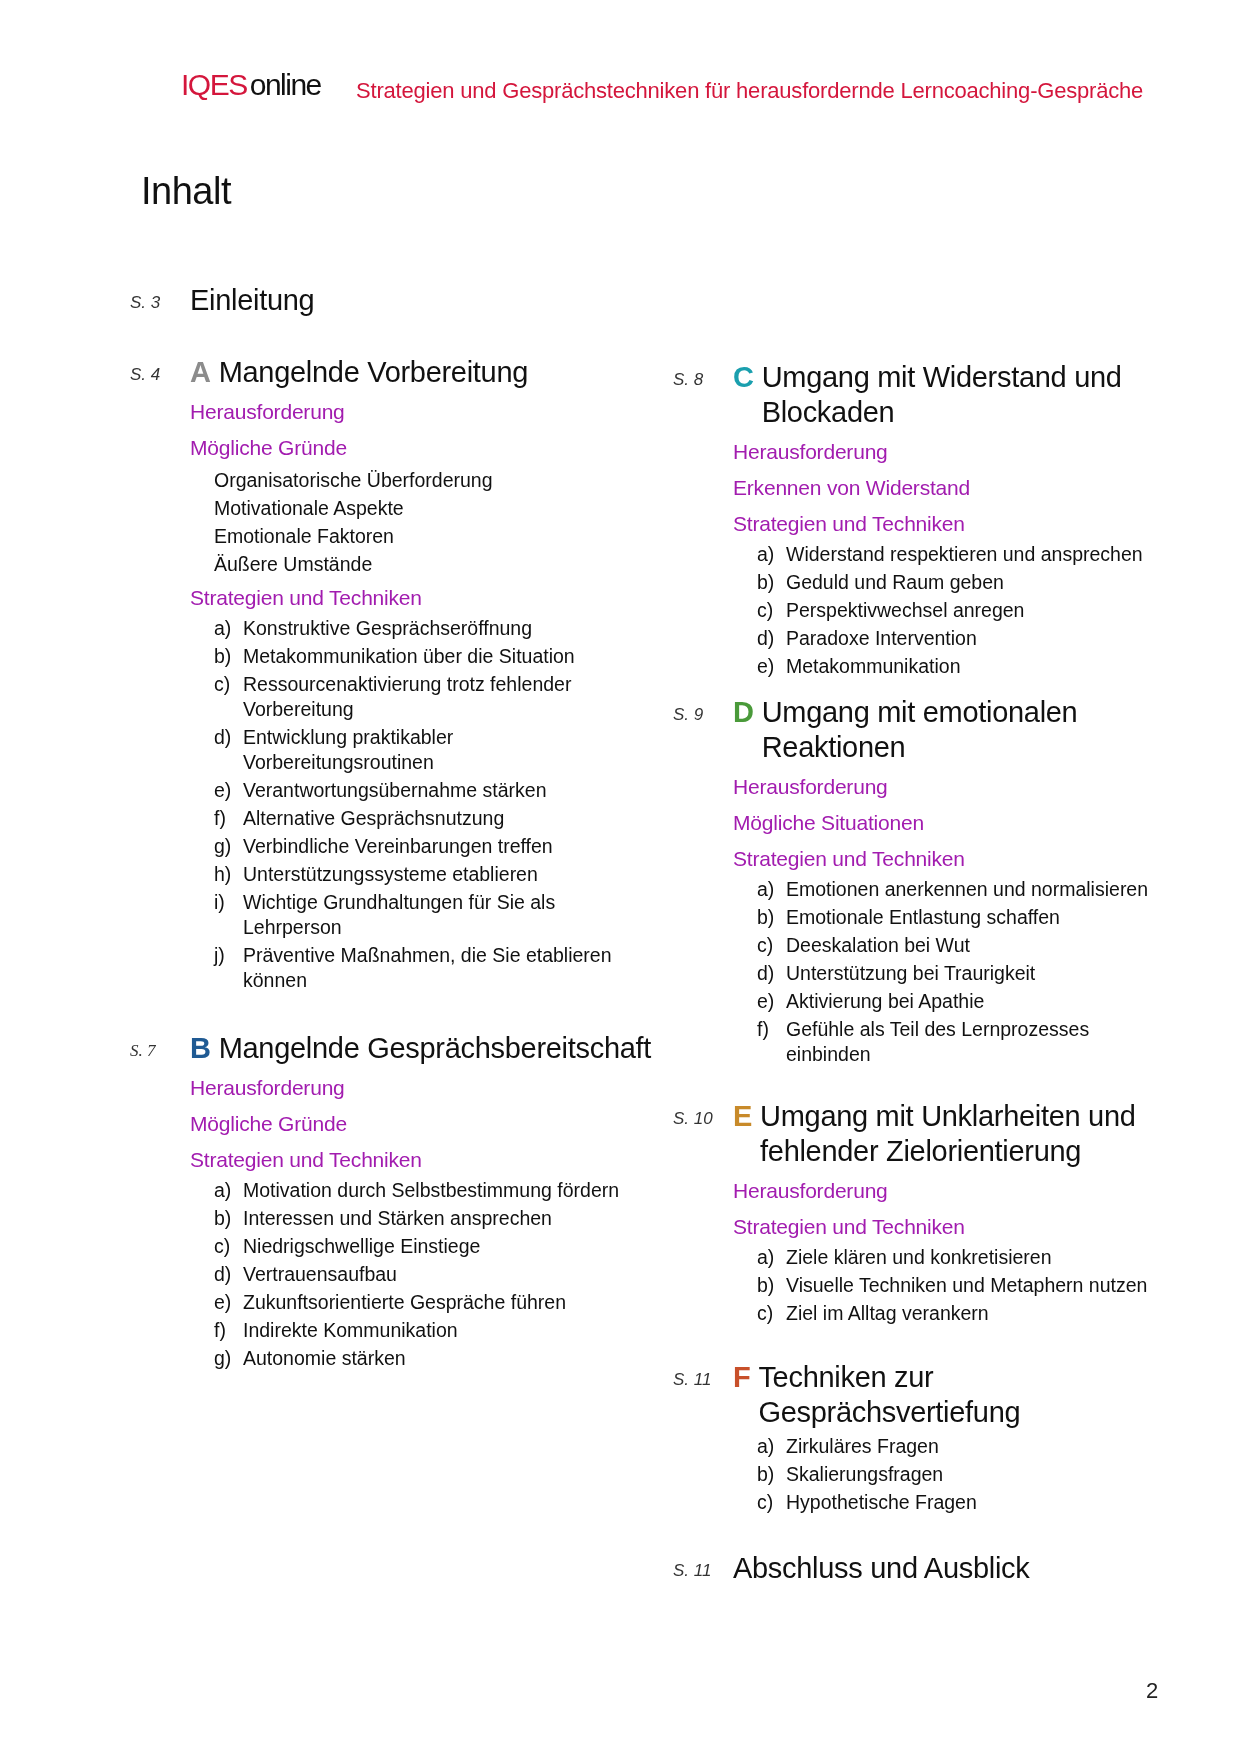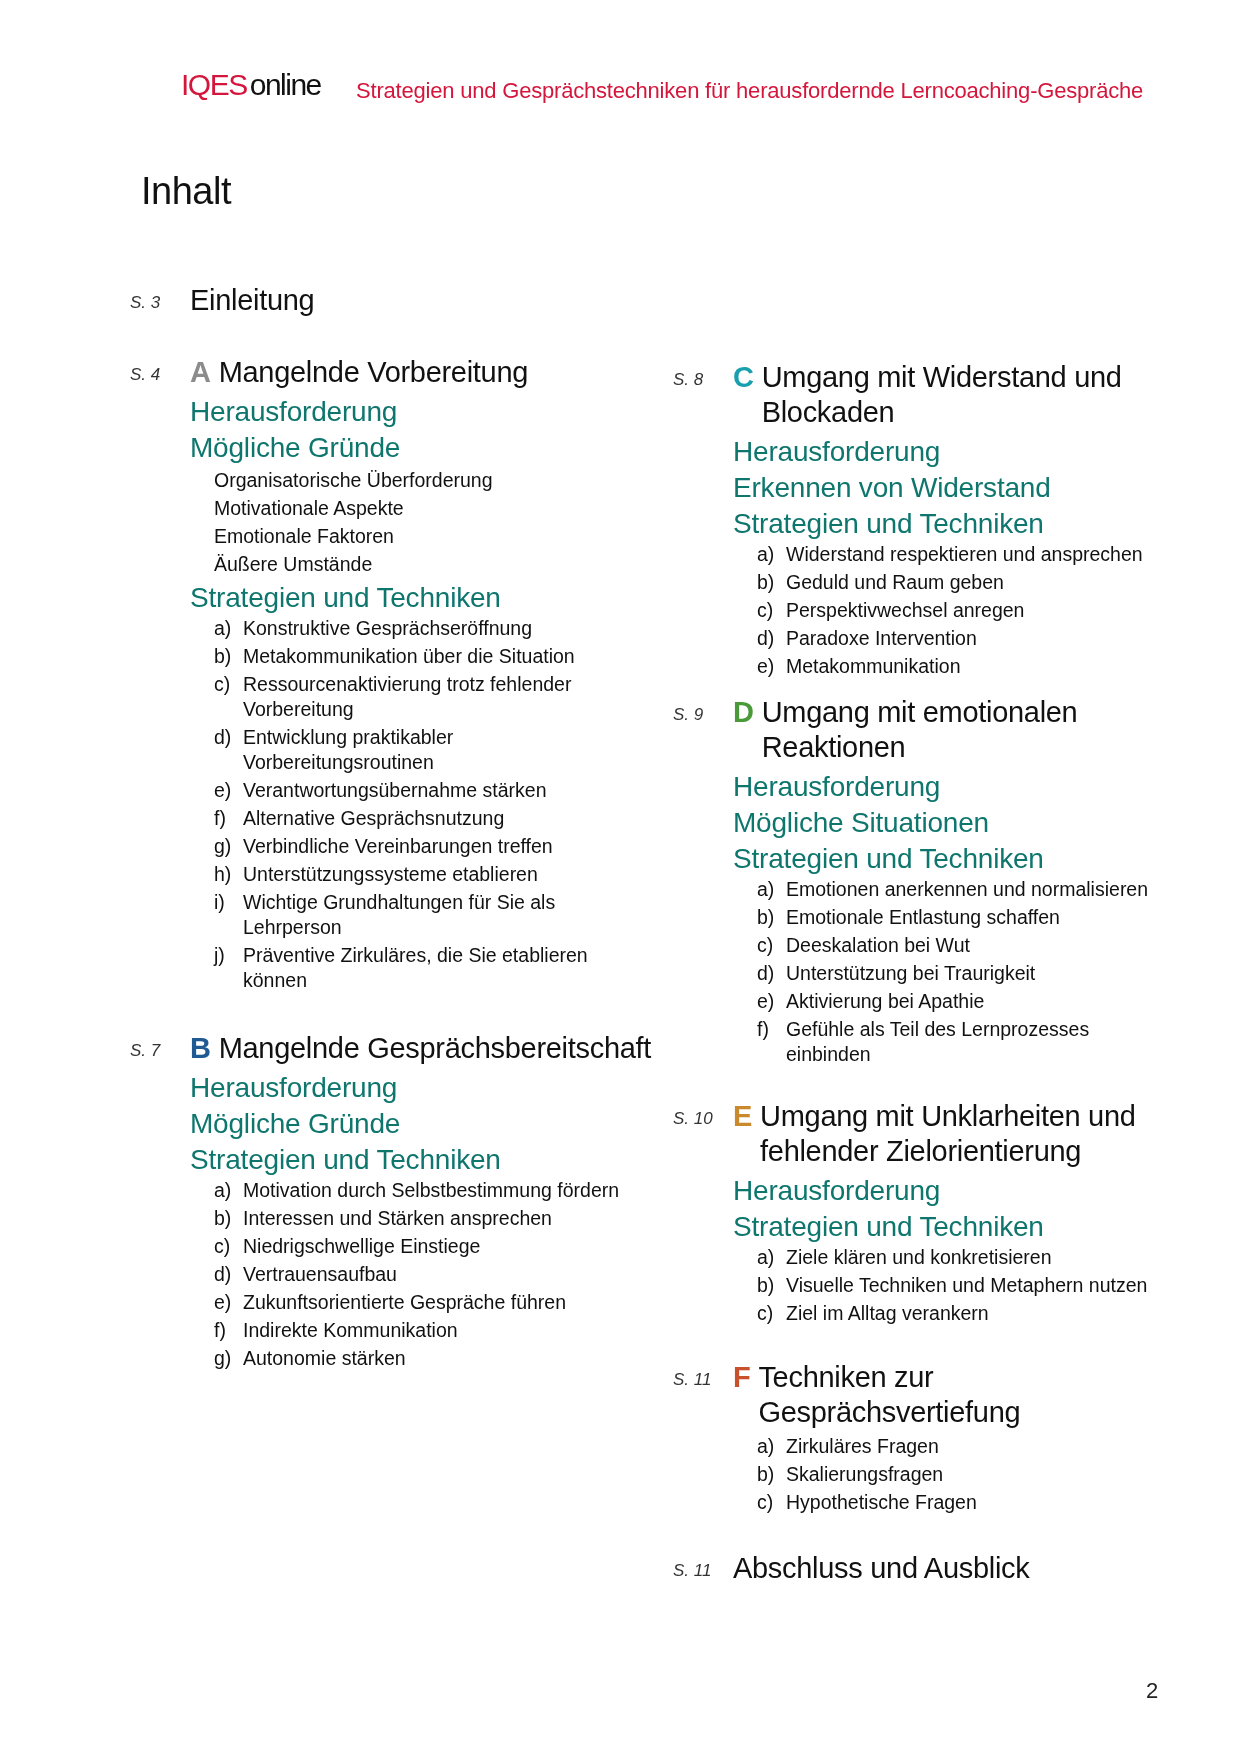--- a/index.html
+++ b/index.html
@@ -15,21 +15,21 @@
   .col-left { left: 130px; top: 283px; }
   .col-right { left: 673px; top: 360px; }
 
   .entry { position: relative; padding-left: 60px; }
   .page-ref { position: absolute; left: 0; font-style: italic; font-size: 17px; color: #333; }
   .entry-title { font-size: 29px; line-height: 35px; color: #111; letter-spacing: -0.3px; }
   .entry-title .letter { font-weight: bold; margin-right: 8px; }
   .entry-title .title-wrap { display: inline-block; vertical-align: top; }
   .lettered { display: flex; }
   .lettered .letter { flex: 0 0 auto; }
-  .sub { font-size: 28px; line-height: 36px; color: #0f766e; letter-spacing: -0.2px; }
+  .sub { font-size: 21px; line-height: 36px; color: #a21caf; letter-spacing: -0.2px; }
   .subsub { font-size: 19.5px; line-height: 28px; padding-left: 24px; color: #111; }
   .item { display: flex; font-size: 19.5px; line-height: 25px; padding-left: 24px; margin-bottom: 3px; color: #111; }
   .item .lbl { flex: 0 0 29px; }
   .item .txt { flex: 1 1 auto; }
 
   .footer-copy { position: absolute; left: 141px; top: 1764px; font-size: 13px; color: #222; letter-spacing: -0.3px; }
   .footer-page { position: absolute; left: 1146px; top: 1678px; font-size: 22px; color: #222; }
 </style>
 </head>
 <body>
@@ -91,26 +91,26 @@
     <div class="item">
         <span class="lbl">h)</span>
         <span class="txt">Unterstützungssysteme etablieren</span>
       </div>
     <div class="item">
         <span class="lbl">i)</span>
         <span class="txt" style="max-width:330px;">Wichtige Grundhaltungen für Sie als Lehrperson</span>
       </div>
     <div class="item">
         <span class="lbl">j)</span>
-        <span class="txt" style="max-width:380px;">Präventive Zirkuläres, die Sie etablieren können</span>
+        <span class="txt" style="max-width:380px;">Präventive Maßnahmen, die Sie etablieren können</span>
       </div>
   </div>
 
   <div class="entry">
-    <span class="page-ref" style="top:10px;">S. 7</span>
+    <span class="page-ref" style="top:10px;font-family:Liberation Serif, serif;">S. 7</span>
     <div class="entry-title">
       <span class="letter" style="color:#1f5a93;">B</span><span>Mangelnde Gesprächsbereitschaft</span>
     </div>
     <div class="sub" style="margin-top:4px;">Herausforderung</div>
     <div class="sub">Mögliche Gründe</div>
     <div class="sub">Strategien und Techniken</div>
     <div class="item">
         <span class="lbl">a)</span>
         <span class="txt">Motivation durch Selbstbestimmung fördern</span>
       </div>

